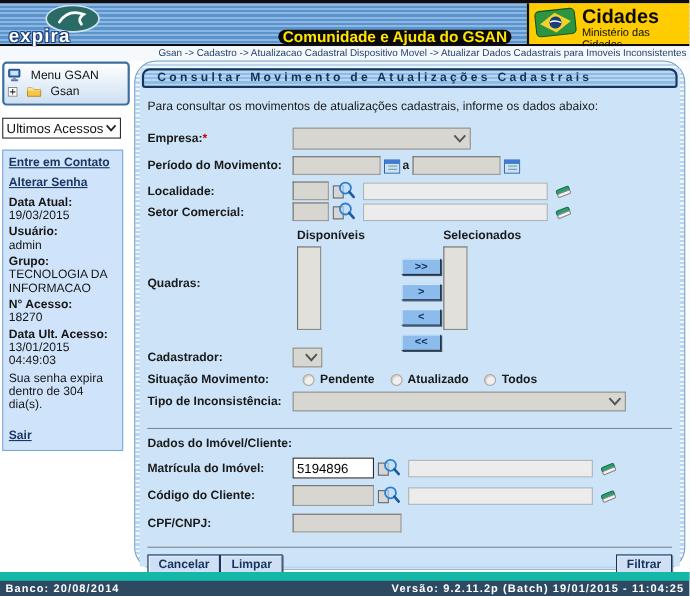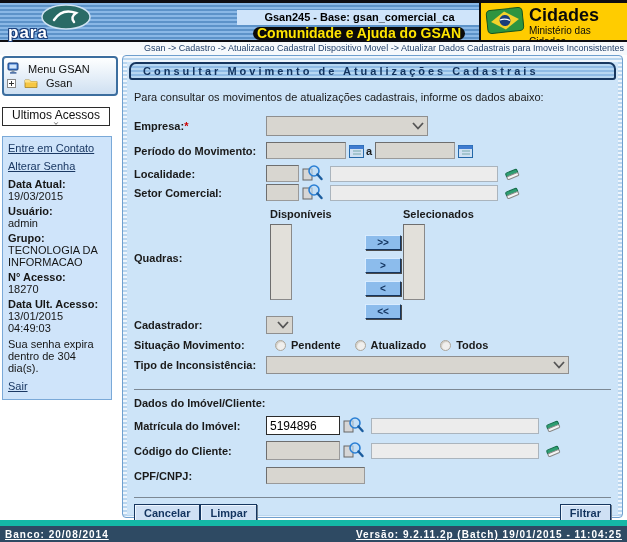--- a/index.html
+++ b/index.html
@@ -28,32 +28,32 @@
   .breadcrumb-bar { position:absolute; left:0; top:42px; width:627px; height:13px; background:#f6f9fc;
     font-size:9px; color:#24426b; text-align:right; padding-right:3px; line-height:12px; }
 
   
   .sidebar { position:absolute; left:2px; top:56px; width:116px; }
   .menu-box { border:2px solid #3c6e9f; border-radius:4px; background:linear-gradient(#feffff,#cfe0f2);
     padding:4px 3px 5px 3px; }
   .menu-row { display:flex; align-items:center; gap:8px; font-size:11px; color:#111; }
   .menu-row + .menu-row { margin-top:2px; }
   .acessos-select { margin-top:11px; width:108px; height:19px; background:#fff; border:1px solid #2b2b2b;
-    display:flex; align-items:center; justify-content:space-between; font-size:12px; color:#111; padding:0 3px;flex-direction:column; }
+    display:flex; align-items:center; justify-content:space-between; font-size:12px; color:#111; padding:0 3px; }
   .info-panel { margin-top:10px; width:110px; background:#cfe4fa; border:1px solid #7aa9d8; padding:5px 4px 6px 5px;
     font-size:11px; color:#161616; }
-  .side-link { display:block; font-weight:normal; color:#1a3863; text-decoration:underline; margin-bottom:6px; cursor:pointer; }
+  .side-link { display:block; font-weight:bold; color:#1a3863; text-decoration:underline; margin-bottom:6px; cursor:pointer; }
   .info-lbl { font-weight:bold; margin-top:3px; }
   .info-val { margin-bottom:3px; }
-  .notice { margin-top:4px; margin-bottom:6px; }
+  .notice { margin-top:4px; margin-bottom:16px; }
 
   
   .main-frame { position:absolute; left:122px; top:55px; width:501px; height:463px;
     background:repeating-linear-gradient(180deg,#eef5fc 0 2px,#b9d6ef 2px 4px);
-    border:1px solid #6f9fce; border-radius:4px; padding:4px; }
+    border:1px solid #6f9fce; border-radius:20px; padding:4px; }
   .main-inner { width:100%; height:100%; background:#cde4f8; position:relative; }
   .panel-title { margin:2px 2px 0 2px; height:18px;
     background:repeating-linear-gradient(180deg,#b7d7f2 0 2px,#8fbbe5 2px 4px);
     border:2px solid #16365f; border-radius:7px 7px 3px 3px; color:#12335e; font-size:11px; font-weight:bold;
     letter-spacing:3px; line-height:14px; padding-left:12px; }
   .content { padding:0 6px 0 6px; }
   .instructions { margin:11px 0 0 1px; font-size:11px; color:#1a1a1a; }
   .row { display:flex; align-items:center; margin-left:1px; }
   .lbl { width:132px; font-size:11px; font-weight:bold; color:#1a1a1a; flex:none; }
   .req { color:#cc0000; font-weight:bold; }
@@ -77,37 +77,36 @@
     box-shadow:inset 1px 1px 1px #cfcbc2; flex:none; }
   .r-lbl { font-size:11px; font-weight:bold; color:#1a1a1a; margin:0 14px 0 5px; }
   .divider { border:none; border-top:1px solid #7c8894; margin:0 1px; }
   .section-lbl { font-size:11px; font-weight:bold; color:#1a1a1a; margin-left:1px; }
   .btn { height:18px; background:#cfe0f4; border:1px solid #16365f; box-shadow:inset 1px 1px 0 #eef6ff,1px 1px 0 #6f7f90;
     color:#12335e; font-size:11px; font-weight:bold; font-family:"Liberation Sans",sans-serif; padding:0 9px; cursor:pointer; }
   .btn-row { display:flex; gap:0; margin:6px 1px 0 1px; }
 
   
   .footer { position:absolute; left:0; bottom:0; width:627px; height:22px; background:#2e4a63;
-    border-top:6px solid #14b8a6; color:#fff; font-size:10px; font-weight:bold; letter-spacing:1px;
-    display:flex; align-items:center; justify-content:space-between; padding:0 5px;text-decoration:underline; }
+    border-top:8px solid #14b8a6; color:#fff; font-size:10px; font-weight:bold; letter-spacing:1px;
+    display:flex; align-items:center; justify-content:space-between; padding:0 5px; }
 </style>
 </head>
 <body>
 
 <div class="page">
 
   <div class="header">
     <div class="caern-logo">
       <svg class="caern-ellipse" width="52" height="26" viewBox="0 0 52 26">
         <ellipse cx="26" cy="13" rx="24" ry="12" fill="#2a6b66" stroke="#cfe2f2" stroke-width="1.5"></ellipse>
         <path d="M14 16 Q22 4 36 9 Q30 13 34 18" fill="none" stroke="#ffffff" stroke-width="2.5" stroke-linecap="round"></path>
       </svg>
-      <div class="caern-word">para</div>
-    </div>
-    <div class="app-title">Gsan245 - Base: gsan_comercial_ca</div>
+      <div class="caern-word">expira</div>
+    </div>
     <div class="community">Comunidade e Ajuda do GSAN</div>
     <div class="cidades-box">
       <svg class="flag" width="38" height="27" viewBox="0 0 38 27">
         <rect x="1" y="2" width="36" height="23" rx="4" fill="#2d9440" stroke="#14541f" stroke-width="1"></rect>
         <polygon points="19,4.5 33,13.5 19,22.5 5,13.5" fill="#f3d22b"></polygon>
         <circle cx="19" cy="13.5" r="5.5" fill="#1a3e7a"></circle>
         <path d="M14 12.5 Q19 11 24 14" stroke="#fff" stroke-width="1.2" fill="none"></path>
       </svg>
       <div class="cidades-name">Cidades</div>
       <div class="cidades-sub">Ministério das Cidades</div>

